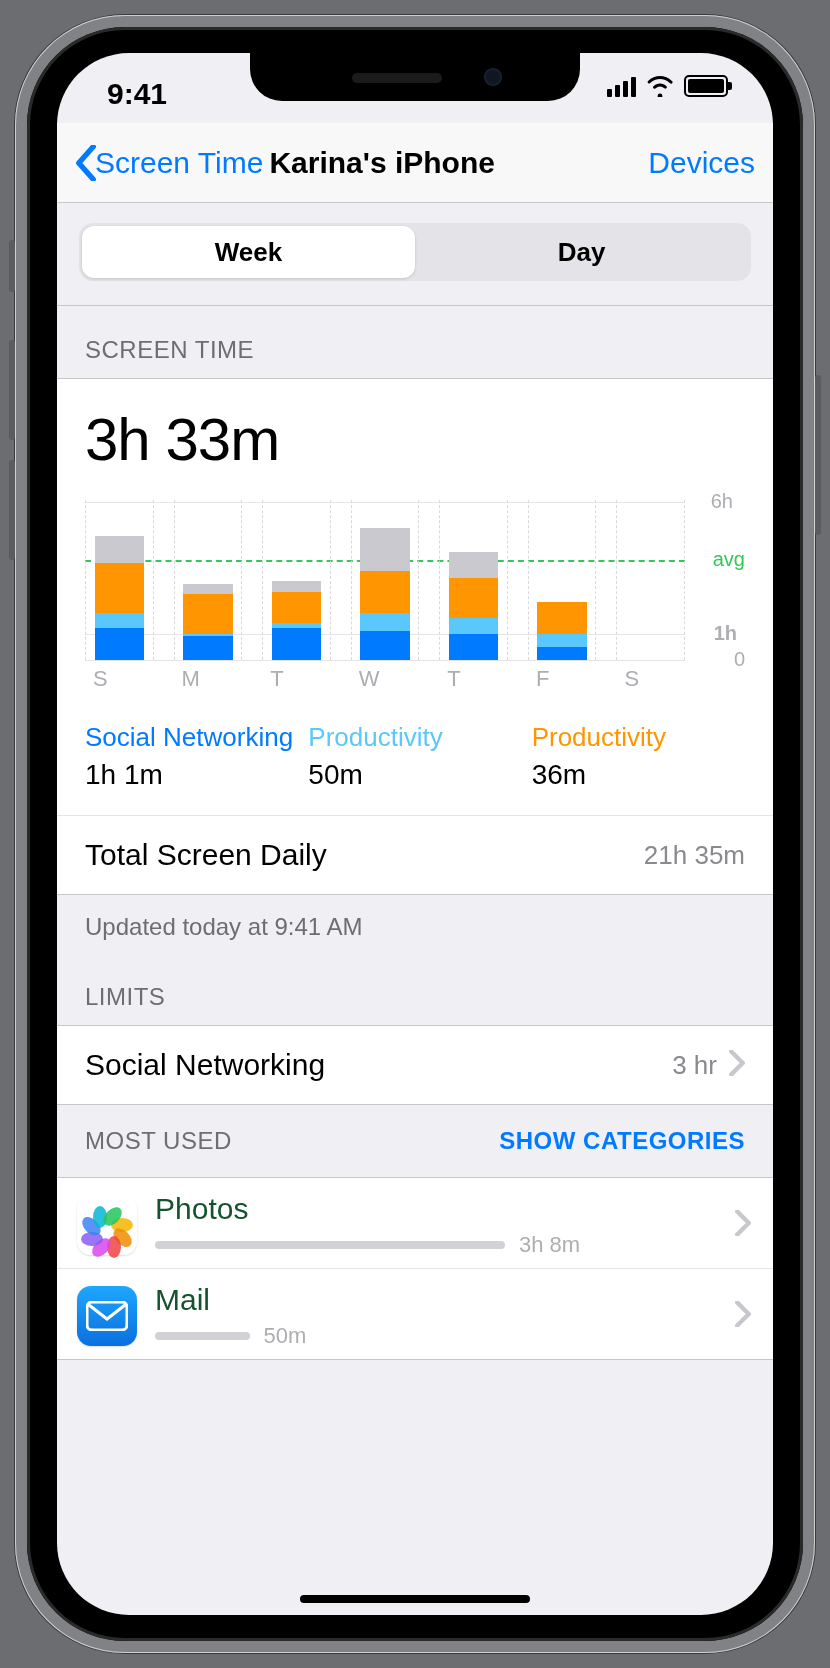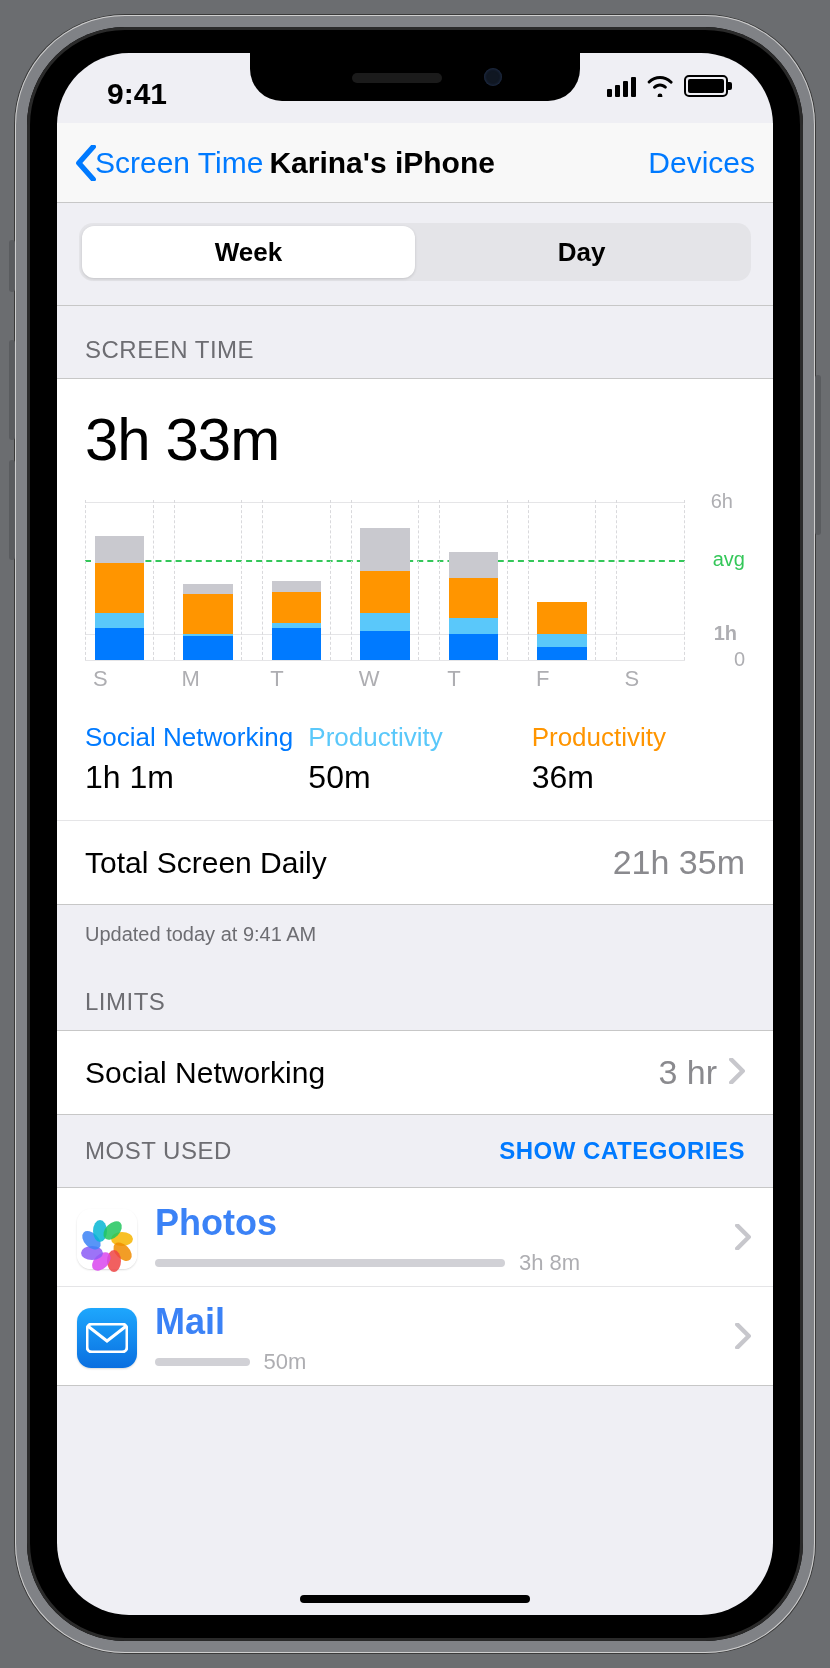--- a/index.html
+++ b/index.html
@@ -81,37 +81,37 @@
   .col { flex:1; position:relative;}
   .col .sep-l, .col .sep-r { position:absolute; top:4px; bottom:26px; width:0; border-left:1px dashed #d9d9dc;}
   .col .sep-l{left:0;} .col .sep-r{right:0;}
   .bar { position:absolute; left:14%; right:14%; bottom:26px; display:flex; flex-direction:column; justify-content:flex-end;}
   .seg0{background:#007aff;} .seg1{background:#5ac8fa;} .seg2{background:#ff9500;} .seg3{background:#c9c9cf;}
   .day { position:absolute; bottom:-6px; left:0; right:0; text-align:left; padding-left:8px; font-size:22px; color:#aeaeb2;}
 
   .cats { display:flex; padding:18px 28px 24px; gap:10px;}
   .cat { flex:1;}
   .cat-name { font-size:26px;}
-  .cat-val { font-size:32px; color:#000; margin-top:6px;}
+  .cat-val { font-size:28px; color:#000; margin-top:6px;}
   .c-blue{color:#007aff;} .c-cyan{color:#5ac8fa;} .c-orange{color:#ff9500;}
 
   .row { display:flex; align-items:center; padding:22px 28px; }
   .row.bt { border-top:1px solid #e5e5e7;}
   .row .label { font-size:30px; color:#000;}
-  .row .value { margin-left:auto; font-size:34px; color:#8a8a8e;}
+  .row .value { margin-left:auto; font-size:26px; color:#8a8a8e;}
   .row .chev { margin-left:12px; color:#c7c7cc;}
 
-  .note { padding:18px 28px 2px; color:#6d6d72; font-size:20px; background:#efeff4;}
+  .note { padding:18px 28px 2px; color:#6d6d72; font-size:24px; background:#efeff4;}
 
   
   .app-row { display:flex; align-items:center; padding:14px 22px 10px 20px; border-top:1px solid #e5e5e7;}
   .app-row:first-child{border-top:none;}
   .app-icon { width:60px; height:60px; border-radius:14px; flex:0 0 auto; display:flex; align-items:center; justify-content:center; margin-right:18px; box-shadow:0 1px 2px rgba(0,0,0,.15);}
   .app-info { flex:1;}
-  .app-name { font-size:36px; color:#3b82f6;font-weight:bold;}
+  .app-name { font-size:30px; color:#14532d;}
   .progress-row{ display:flex; align-items:center; margin-top:6px;}
   .progress { height:8px; background:#d1d1d6; border-radius:4px;}
   .app-time { font-size:22px; color:#aeaeb2; margin-left:14px;}
   .app-chev { color:#c7c7cc; margin-left:10px;}
 
   .home-ind { position:absolute; bottom:12px; left:50%; transform:translateX(-50%); width:230px; height:8px; background:#000; border-radius:5px;}
 
   
   .photos-petal { position:absolute; width:22px; height:14px; border-radius:50%; left:50%; top:50%; transform-origin:0 50%; opacity:.85;}
 </style>

